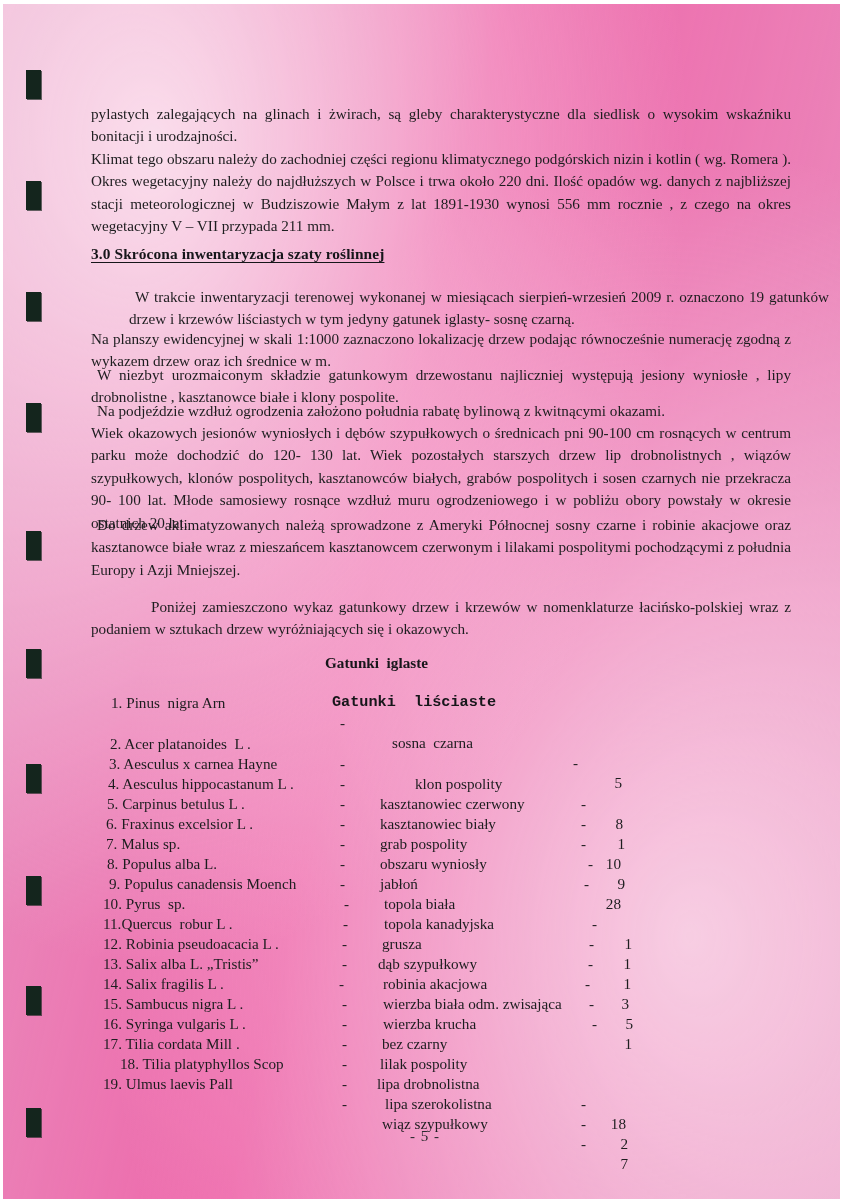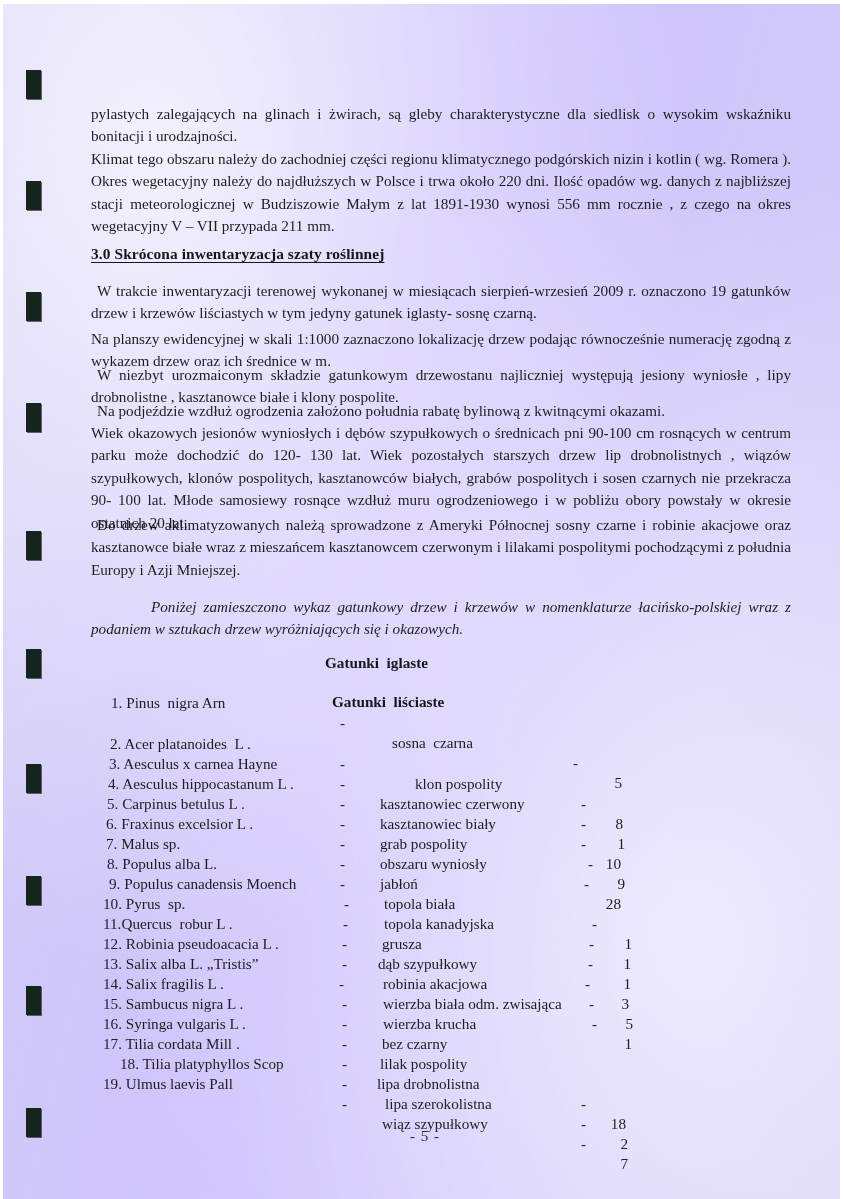--- a/index.html
+++ b/index.html
@@ -7,21 +7,21 @@
     padding: 0;
     background: #ffffff;
   }
   body {
     font-family: "Liberation Serif", "DejaVu Serif", serif;
   }
   .page {
     position: relative;
     width: 844px;
     height: 1199px;
-    background: #c4b5fd;
+    background: #ec4899;
     overflow: hidden;
     box-sizing: border-box;
     border-top: 4px solid #ffffff;
     border-left: 3px solid #ffffff;
     border-right: 4px solid #ffffff;
   }
   
   .paper-texture {
     position: absolute;
     inset: 0;
@@ -60,21 +60,21 @@
     font-size: 15.2px;
     line-height: 22.4px;
     color: #1d1d1f;
     text-align: justify;
     text-justify: inter-word;
   }
   .body-text p {
     margin: 0;
   }
   .p-indent-sm { text-indent: 6px; }
-  .p-indent-lg { text-indent: 60px; font-style: italic; }
+  .p-indent-lg { text-indent: 60px; }
   .nojust { text-align: left; }
 
   .section-heading {
     position: absolute;
     left: 88px;
     font-size: 15.4px;
     font-weight: bold;
     color: #16161a;
     text-decoration: underline;
     text-underline-offset: 3px;
@@ -161,21 +161,21 @@
     <div class="body-text" style="top:99px;">
       <p>pylastych zalegających na glinach i żwirach, są gleby charakterystyczne  dla siedlisk o wysokim wskaźniku bonitacji i urodzajności.</p>
     </div>
 
     <div class="body-text" style="top:144px;">
       <p>Klimat tego obszaru  należy do  zachodniej części regionu klimatycznego podgórskich nizin i kotlin ( wg. Romera ). Okres wegetacyjny należy do najdłuższych w Polsce i trwa około 220 dni.  Ilość opadów wg. danych z najbliższej stacji meteorologicznej w Budziszowie Małym z lat 1891-1930 wynosi 556 mm rocznie , z czego na okres wegetacyjny V – VII przypada 211 mm.</p>
     </div>
 
     <div class="section-heading" style="top:241px;">3.0 Skrócona inwentaryzacja szaty roślinnej</div>
 
-    <div class="body-text p-indent-sm" style="top:276px;">
+    <div class="body-text p-indent-sm" style="top:282px;margin-left:38px;">
       <p>W trakcie inwentaryzacji terenowej wykonanej w miesiącach sierpień-wrzesień 2009 r. oznaczono 19 gatunków drzew i krzewów liściastych  w tym jedyny  gatunek iglasty-  sosnę  czarną.</p>
     </div>
 
     <div class="body-text" style="top:324px;">
       <p>Na planszy ewidencyjnej w skali 1:1000 zaznaczono lokalizację drzew podając równocześnie numerację zgodną z wykazem drzew oraz ich średnice w m.</p>
     </div>
 
     <div class="body-text p-indent-sm" style="top:360px;">
       <p>W niezbyt urozmaiconym składzie gatunkowym drzewostanu najliczniej występują jesiony wyniosłe , lipy drobnolistne , kasztanowce białe i klony pospolite.</p>
     </div>
@@ -201,21 +201,21 @@
       <div class="group-title" style="left:322px; top:0px;">Gatunki  iglaste</div>
 
       <div class="sp-row" style="top:19px;">
         <span class="sp-latin" style="left:108px;">1. Pinus  nigra Arn</span>
         <span class="sp-dash1" style="left:337px;">-</span>
         <span class="sp-polish" style="left:389px;">sosna  czarna</span>
         <span class="sp-dash2" style="left:570px;">-</span>
         <span class="sp-count" style="left:597px;">5</span>
       </div>
 
-      <div class="group-title" style="left:329px; top:39px;">Gatunki  liściaste</div>
+      <div class="group-title" style="left:329px; top:39px;font-family:Liberation Mono, monospace;">Gatunki  liściaste</div>
 
       <div class="sp-row" style="top:60px;">
         <span class="sp-latin" style="left:107px;">2. Acer platanoides  L .</span>
         <span class="sp-dash1" style="left:337px;">-</span>
         <span class="sp-polish" style="left:377px;margin-left:35px;">klon pospolity</span>
         <span class="sp-dash2" style="left:578px;">-</span>
         <span class="sp-count" style="left:598px;">8</span>
       </div>
 
       <div class="sp-row" style="top:80px;">

